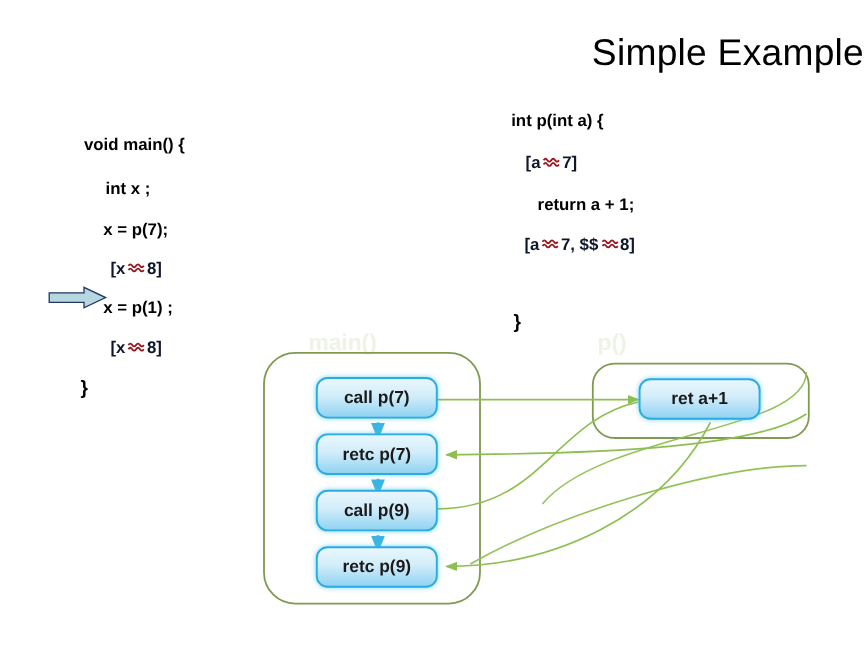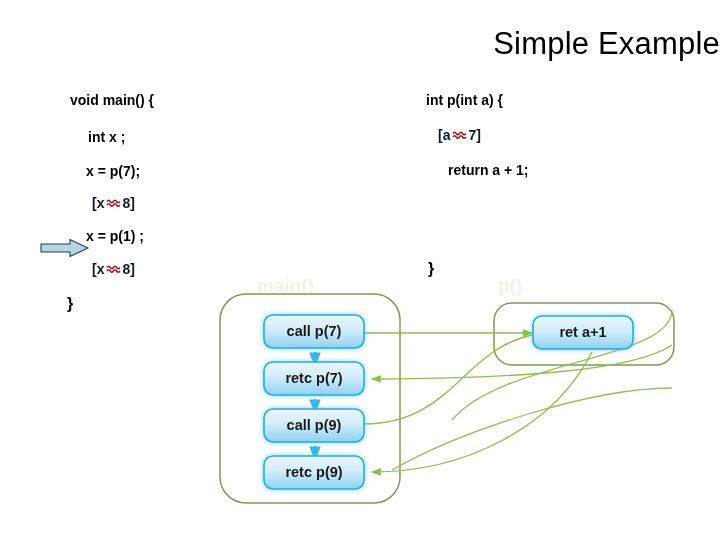--- a/index.html
+++ b/index.html
@@ -50,21 +50,21 @@
   .squig {
     display: inline-block;
     position: relative;
     width: 15px;
     height: 12px;
     vertical-align: -1px;
     margin: 0 1px 0 2px;
   }
   .squig svg { position: absolute; left: 0; top: 0; }
 
-  #left-code  { left: 62px;  top: 92px; width: 190px; height: 230px; }
+  #left-code  { left: 62px;  top: 112px; width: 190px; height: 230px; }
   #right-code { left: 420px; top: 92px;  width: 230px; height: 200px; text-decoration: underline; }
 
   
   #step-pointer {
     position: absolute;
     left: 40px;
     top: 238px;
     width: 50px;
     height: 20px;
   }
@@ -132,20 +132,29 @@
 
   <div class="code-line annot" style="left:18px; top:35px;">
     <span>[a</span><span class="squig"><svg width="15" height="12" viewBox="0 0 15 12">
           <path d="M1 4.5q1.6-2.4 3.2 0t3.2 0 3.2 0 3.2 0" fill="none" stroke="#971821" stroke-width="1.5"></path>
           <path d="M1 8q1.6-2.4 3.2 0t3.2 0 3.2 0 3.2 0" fill="none" stroke="#971821" stroke-width="1.5"></path>
         </svg></span><span>7]</span>
   </div>
 
   <div class="code-line" style="left:28px; top:70px;">return a + 1;</div>
 
+  <div class="code-line annot" style="left:17px; top:103px;">
+    <span>[a</span><span class="squig"><svg width="15" height="12" viewBox="0 0 15 12">
+          <path d="M1 4.5q1.6-2.4 3.2 0t3.2 0 3.2 0 3.2 0" fill="none" stroke="#971821" stroke-width="1.5"></path>
+          <path d="M1 8q1.6-2.4 3.2 0t3.2 0 3.2 0 3.2 0" fill="none" stroke="#971821" stroke-width="1.5"></path>
+        </svg></span><span>7, $$</span><span class="squig"><svg width="15" height="12" viewBox="0 0 15 12">
+          <path d="M1 4.5q1.6-2.4 3.2 0t3.2 0 3.2 0 3.2 0" fill="none" stroke="#971821" stroke-width="1.5"></path>
+          <path d="M1 8q1.6-2.4 3.2 0t3.2 0 3.2 0 3.2 0" fill="none" stroke="#971821" stroke-width="1.5"></path>
+        </svg></span><span>8]</span>
+  </div>
 
   <div class="code-line" style="left:8px;  top:168px; font-size:16px;">}</div>
 </div>
 
 <div id="step-pointer">
   <svg width="50" height="20" viewBox="0 0 50 20">
     <path d="M1 6 L30 6 L30 1.5 L48 10 L30 18.5 L30 14 L1 14 Z" fill="#B6D7DF" stroke="#1F3864" stroke-width="1.1"></path>
   </svg>
 </div>
 

